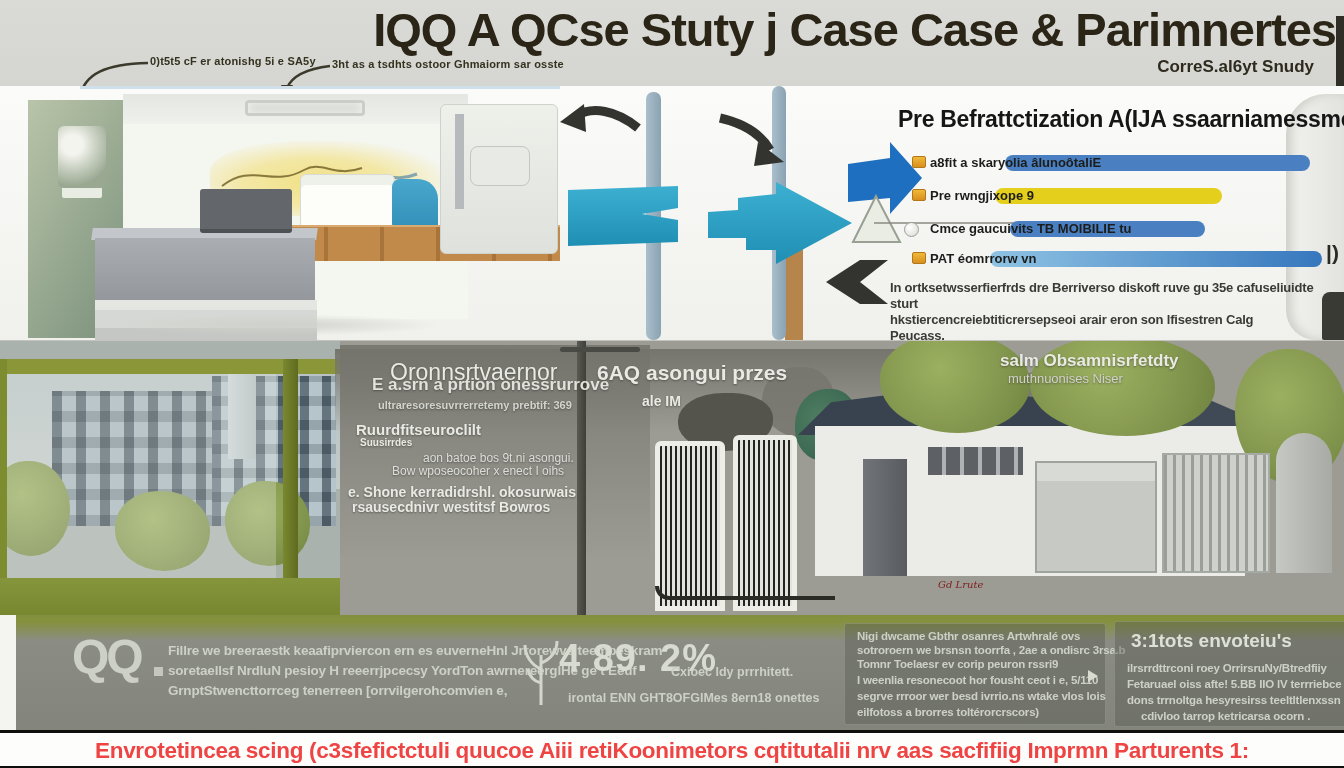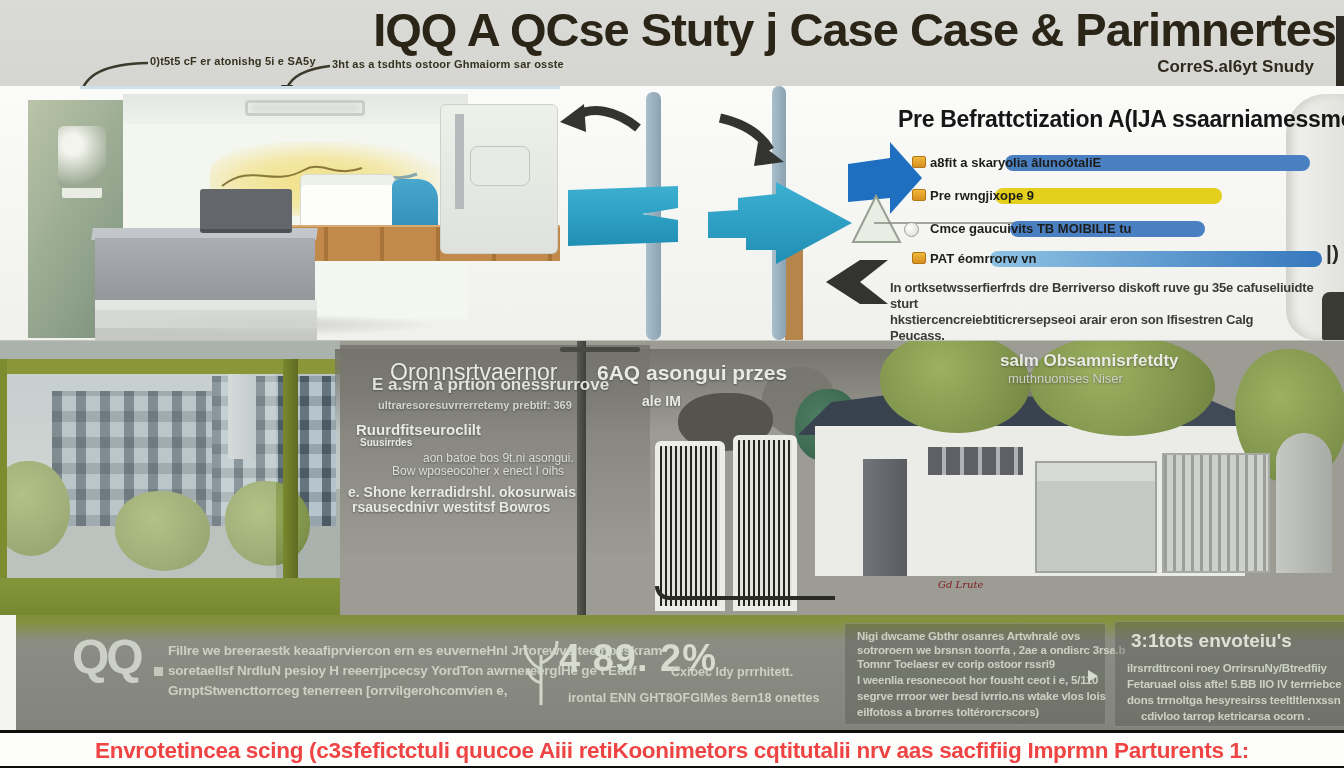--- a/index.html
+++ b/index.html
@@ -308,21 +308,21 @@
     <svg width="44" height="72" style="left:503px;top:20px">
       <path d="M22,70 L22,20 M22,34 C12,30 6,20 6,10 M22,28 C32,24 38,16 38,6 M22,48 C14,46 10,40 9,34" fill="none" stroke="#d3d7cb" stroke-width="3"></path>
     </svg>
     <div id="stat-value" class="abs">4 89. 2%</div>
     <div id="stat-side" class="abs btxt">Cxioec ldy prrrhitett.</div>
     <div id="stat-sub" class="abs btxt">irontal ENN GHT8OFGlMes 8ern18 onettes</div>
 
     <div id="midpanel" class="panel">
       <div class="bmid-line btxt" style="top:6px">Nigi dwcame Gbthr osanres Artwhralé ovs</div>
       <div class="bmid-line btxt" style="top:20px">sotroroern we brsnsn toorrfa , 2ae a ondisrc 3rsa.b</div>
-      <div class="bmid-line btxt" style="top:34px">Tomnr Toelaesr ev corip ostoor rssri9</div>
+      <div class="bmid-line btxt" style="top:34px">Tomnr Toelaesr ev corip peuron rssri9</div>
       <div class="bmid-line btxt" style="top:50px">I weenlia resonecoot hor fousht ceot i e, 5/110</div>
       <div class="bmid-line btxt" style="top:66px">segrve rrroor wer besd ivrrio.ns wtake vlos lois</div>
       <div class="bmid-line btxt" style="top:82px">eilfotoss a brorres toltérorcrscors)</div>
     </div>
     <div id="panel-arrow" class="abs"></div>
 
     <div id="rightpanel" class="panel">
       <div id="bright-heading">3:1tots envoteiu's</div>
       <div class="bright-line btxt" style="top:40px">ilrsrrdttrconi roey OrrirsruNy/Btredfiiy</div>
       <div class="bright-line btxt" style="top:56px">Fetaruael oiss afte! 5.BB IIO lV terrriebce</div>

